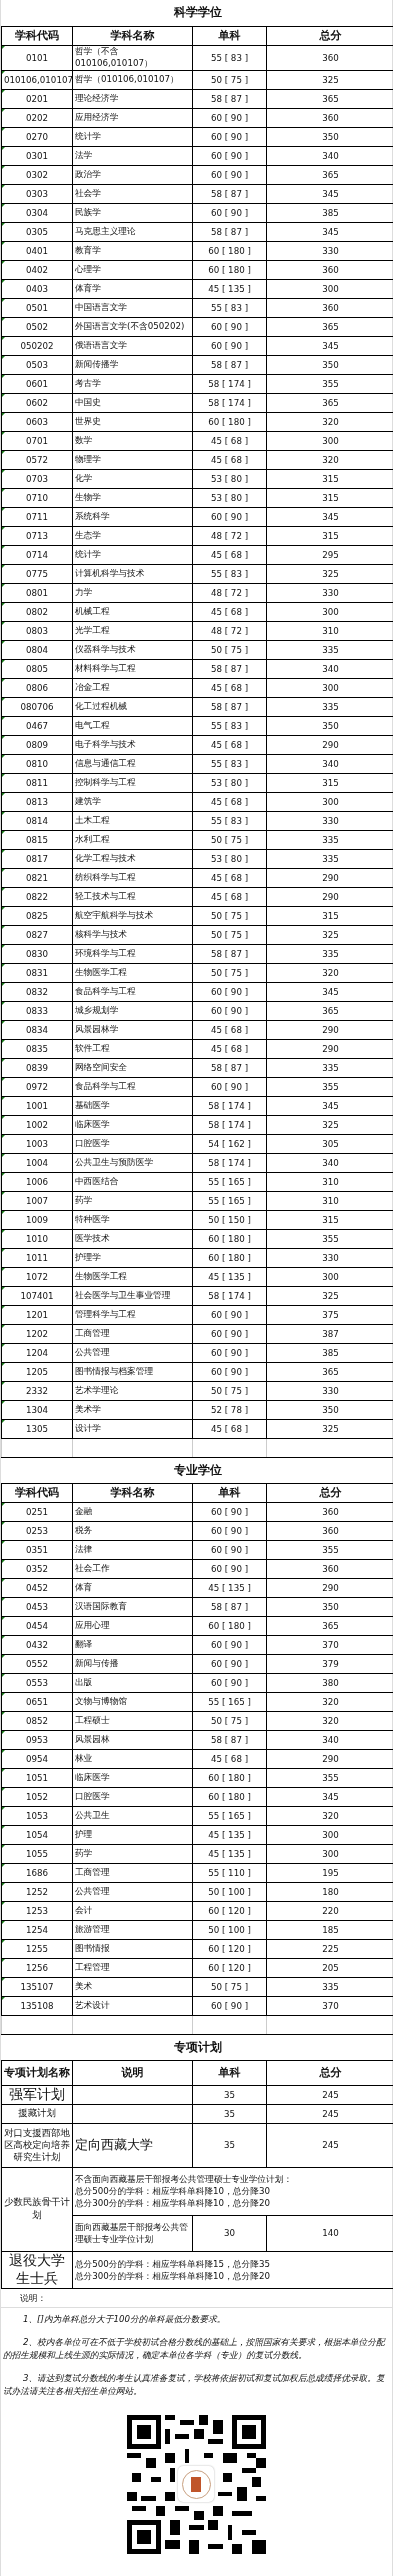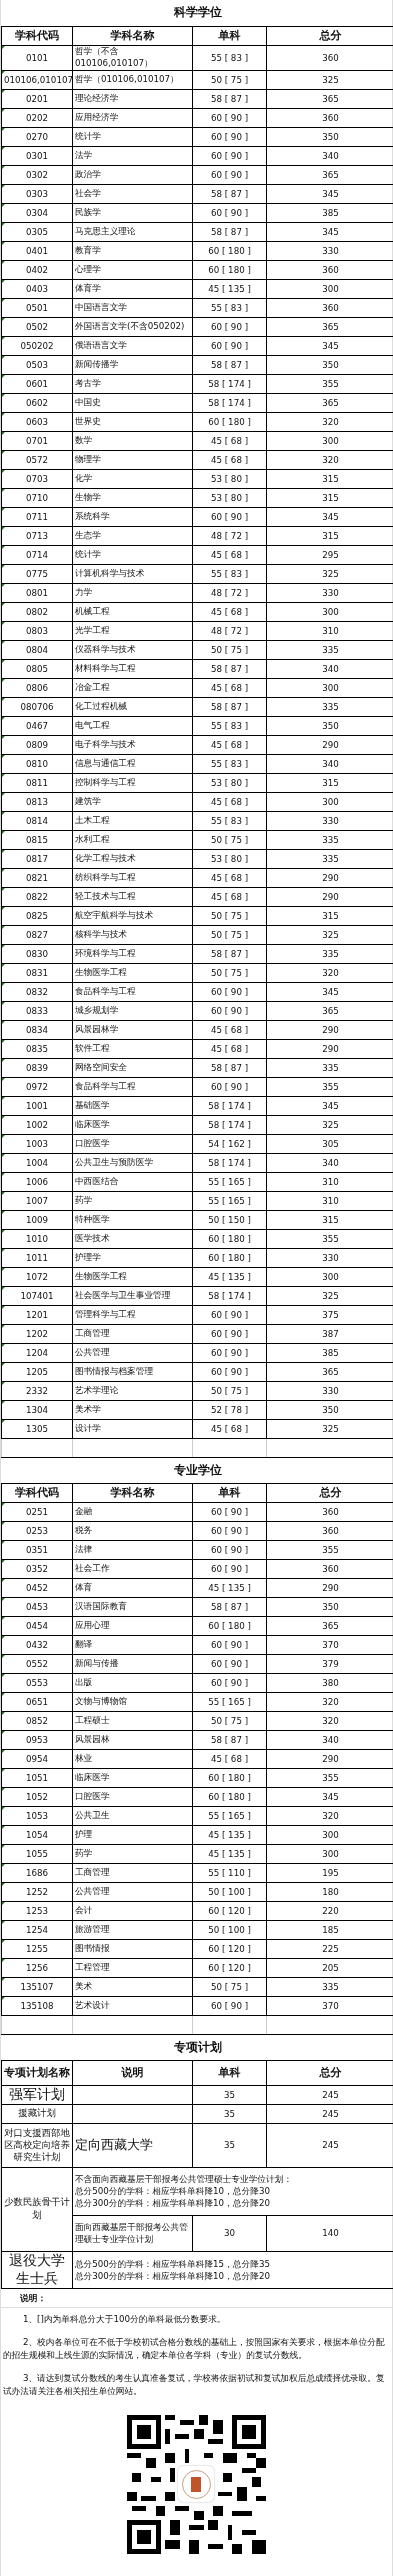--- a/index.html
+++ b/index.html
@@ -9,22 +9,22 @@
   td, th { border: 0.6px solid #000; font-size: 8.7px; height: 19px; padding: 0 1.9px; }
   th { font-weight: bold; font-size: 11px; height: 19px; }
   .title { height: 26px; font-family: "DejaVu Serif", serif; font-weight: bold; font-size: 12px; text-align: center; border-top: none; border-left: none; border-right: none; margin-left: 12px; }
   .c { text-align: center; }
   .l { text-align: left; }
   .code { position: relative; text-align: center; }
   .code::before { content: ""; position: absolute; left: 0; top: 0; width: 0; height: 0; border-top: 3.1px solid #1a7a1a; border-right: 3.1px solid transparent; }
   .blank td { border-left: 0.6px solid #ccc; border-right: 0.6px solid #ccc; }
   .multi { line-height: 12px; padding: 3.7px 1.9px; font-size: 8.7px; }
   .notes { padding: 0 0 0 0; font-size: 8.7px; }
-  .notes .nh { font-weight: bold; padding: 3.7px 19px; height: 19px; border-bottom: 0.6px solid #ddd; }
-  .notes p { text-indent: 20px; line-height: 13px; padding: 5px 1.9px; }
+  .notes .nh { font-weight: normal; padding: 3.7px 19px; height: 19px; border-bottom: 0.6px solid #ddd; }
+  .notes p { text-indent: 20px; line-height: 13px; padding: 5px 1.9px; font-style: italic; }
   .qrwrap { display: flex; justify-content: center; padding: 12.5px 0 37px; }
   .qr { width: 139px; height: 166px; position: relative; }
   .qr svg { width: 139px; height: 139px; display: block; }
   .logo { position: absolute; left: 51px; top: 51px; width: 36px; height: 36px; background: #fff; border-radius: 5px; box-shadow: 0 0 1.9px #aaa; display: flex; align-items: center; justify-content: center; }
   .logo .ring { width: 29px; height: 29px; border-radius: 50%; border: 1.2px solid #c8a080; display: flex; align-items: center; justify-content: center; }
   .logo .bld { width: 10px; height: 15px; background: #c0552a; }
 </style>
 </head>
 <body>
 

